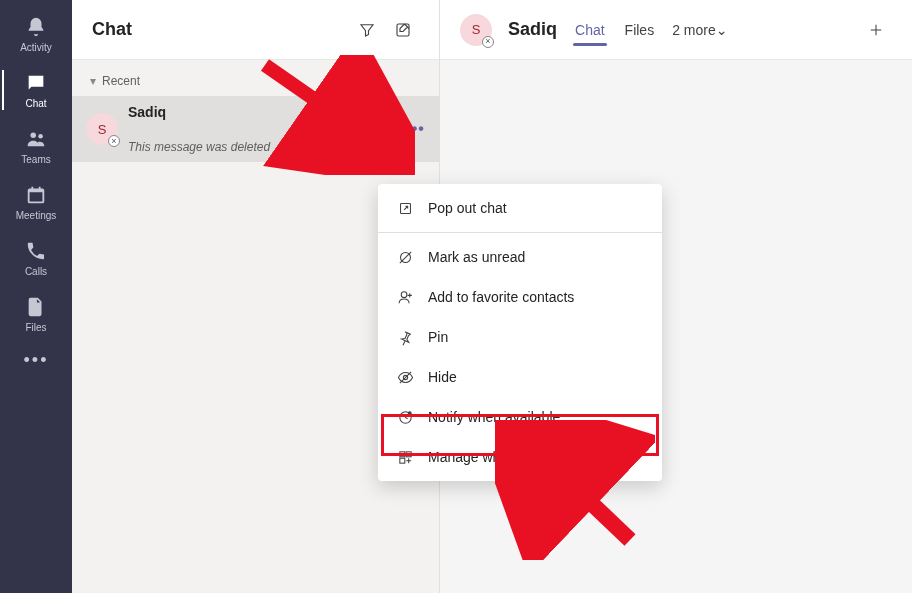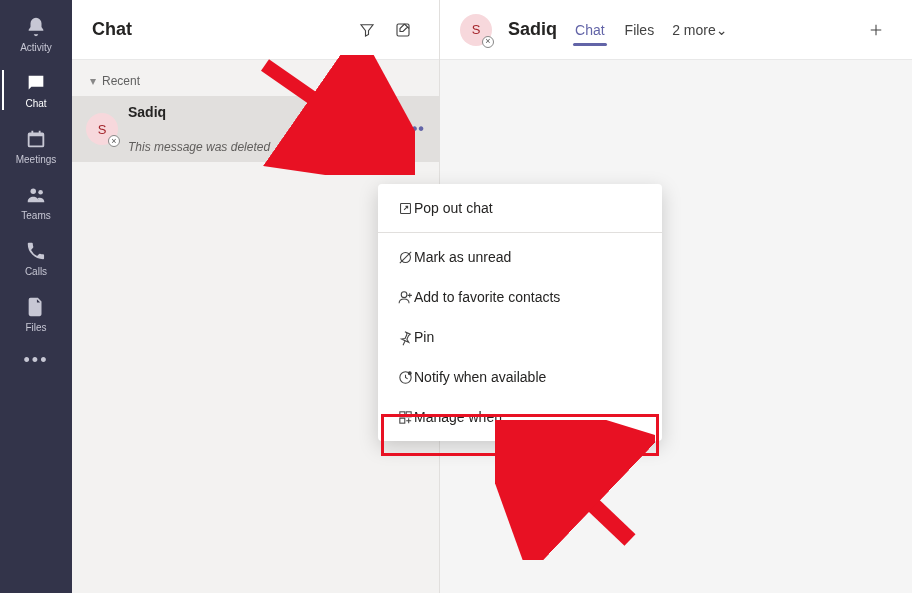--- a/index.html
+++ b/index.html
@@ -113,21 +113,21 @@
       border-radius:4px;
       box-shadow: 0 6px 20px rgba(0,0,0,0.18);
       padding: 4px 0;
       z-index:30;
     }
     .menu-item {
       display:flex; align-items:center;
       padding: 11px 18px;
       font-size:14px; color:#252423;
       cursor:pointer;
-      gap:0;
+      gap:14px;
     }
     .menu-icon { width:18px; height:18px; color:#424242; display:flex;align-items:center;justify-content:center; flex-shrink:0;}
     .menu-divider { height:1px; background:#e1dfdd; margin:4px 0;}
     .highlight-box {
       position:absolute;
       border:3px solid #e81123;
       pointer-events:none;
       z-index:31;
     }
     
@@ -151,34 +151,34 @@
     <span class="rail-icon">
       <svg viewBox="0 0 24 24" width="22" height="22" fill="currentColor">
           <path d="M4 4h16v12H7l-3 3V4z"></path>
         </svg>
     </span>
     <span class="rail-label">Chat</span>
   </div>
   <div class="rail-item">
     <span class="rail-icon">
       <svg viewBox="0 0 24 24" width="22" height="22" fill="currentColor">
-          <path d="M5 5h14a2 2 0 012 2v12a2 2 0 01-2 2H5a2 2 0 01-2-2V7a2 2 0 012-2zm0 4v10h14V9H5zM7 3h2v4H7V3zm8 0h2v4h-2V3z"></path>
-        </svg>
-    </span>
-    <span class="rail-label">Meetings</span>
-  </div>
-  <div class="rail-item">
-    <span class="rail-icon">
-      <svg viewBox="0 0 24 24" width="22" height="22" fill="currentColor">
           <circle cx="9" cy="8" r="3"></circle>
           <circle cx="17" cy="9" r="2.5"></circle>
           <path d="M3 19c0-3 3-5 6-5s6 2 6 5v1H3v-1zm12 1v-1c0-1.3-.4-2.5-1.1-3.5.7-.3 1.4-.5 2.1-.5 2.5 0 5 1.6 5 4v1h-6z"></path>
         </svg>
     </span>
     <span class="rail-label">Teams</span>
+  </div>
+  <div class="rail-item">
+    <span class="rail-icon">
+      <svg viewBox="0 0 24 24" width="22" height="22" fill="currentColor">
+          <path d="M5 5h14a2 2 0 012 2v12a2 2 0 01-2 2H5a2 2 0 01-2-2V7a2 2 0 012-2zm0 4v10h14V9H5zM7 3h2v4H7V3zm8 0h2v4h-2V3z"></path>
+        </svg>
+    </span>
+    <span class="rail-label">Meetings</span>
   </div>
   <div class="rail-item">
     <span class="rail-icon">
       <svg viewBox="0 0 24 24" width="22" height="22" fill="currentColor">
           <path d="M6.6 10.8a15 15 0 006.6 6.6l2.2-2.2a1 1 0 011-.25 11 11 0 003.4.55 1 1 0 011 1V20a1 1 0 01-1 1A17 17 0 013 4a1 1 0 011-1h3.5a1 1 0 011 1 11 11 0 00.55 3.4 1 1 0 01-.25 1L6.6 10.8z"></path>
         </svg>
     </span>
     <span class="rail-label">Calls</span>
   </div>
   <div class="rail-item">
@@ -284,20 +284,30 @@
     </span>
     <span>Add to favorite contacts</span>
   </div>
   <div class="menu-item">
     <span class="menu-icon">
       <svg viewBox="0 0 24 24" width="17" height="17" fill="none" stroke="currentColor" stroke-width="1.5">
           <path d="M14 4l6 6-3 1-4 4 1 5-4-4-5 5 5-5-4-4 5 1 4-4 1-3z" transform="rotate(-20 12 12)"></path>
         </svg>
     </span>
     <span>Pin</span>
+  </div>
+  <div class="menu-item">
+    <span class="menu-icon">
+      <svg viewBox="0 0 24 24" width="17" height="17" fill="none" stroke="currentColor" stroke-width="1.5">
+          <path d="M2 12s3.5-7 10-7 10 7 10 7-3.5 7-10 7-10-7-10-7z"></path>
+          <circle cx="12" cy="12" r="3"></circle>
+          <path d="M4 20L20 4"></path>
+        </svg>
+    </span>
+    <span>Hide</span>
   </div>
   <div class="menu-item">
     <span class="menu-icon">
       <svg viewBox="0 0 24 24" width="17" height="17" fill="none" stroke="currentColor" stroke-width="1.5">
           <circle cx="12" cy="12" r="8"></circle>
           <path d="M12 8v4l3 2"></path>
           <circle cx="18" cy="6" r="2" fill="currentColor"></circle>
         </svg>
     </span>
     <span>Notify when available</span>

